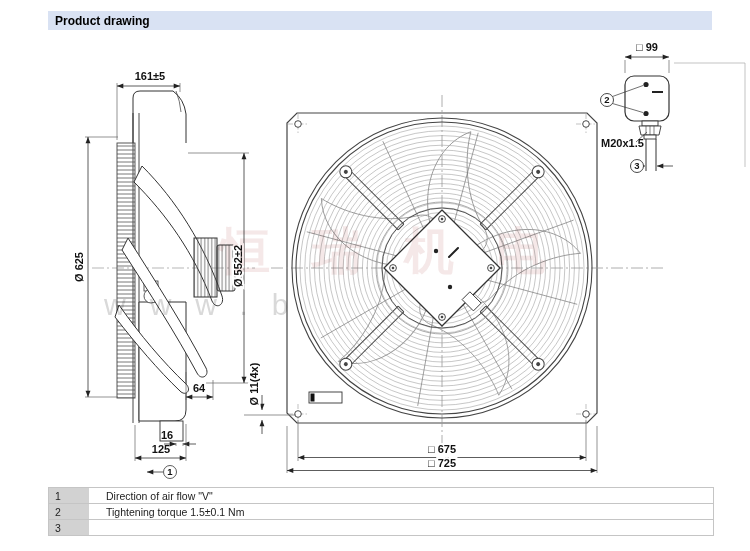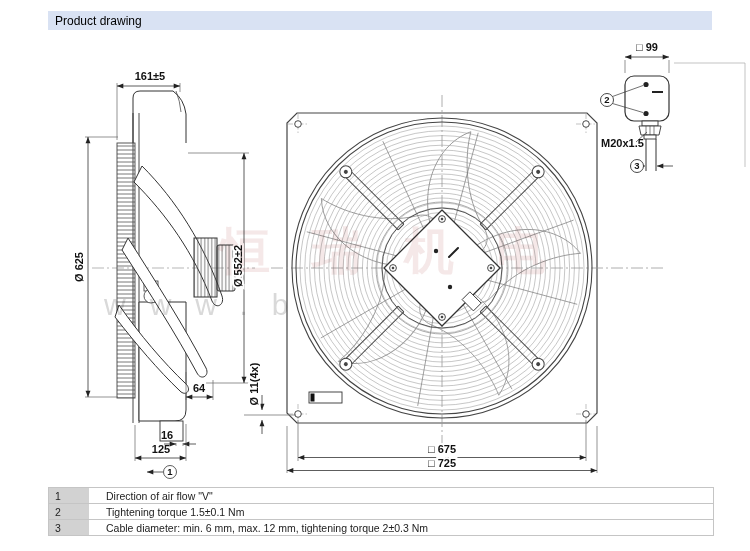--- a/index.html
+++ b/index.html
@@ -1,20 +1,20 @@
 <!DOCTYPE html>
 <html><head>
 <meta charset="utf-8">
 <style>
   html,body{margin:0;padding:0;background:#fff;}
   body{font-family:"Liberation Sans",sans-serif;color:#111;}
   .screen{position:relative;width:750px;height:551px;background:#fff;overflow:hidden;}
   .title-bar{position:absolute;left:48px;top:11px;width:664px;height:19px;background:#d9e2f3;
     display:flex;align-items:center;padding-left:7px;box-sizing:border-box;}
-  .title-bar span{font-size:12px;font-weight:normal;color:#000;}
+  .title-bar span{font-size:12px;font-weight:bold;color:#000;}
   .drawing-svg{position:absolute;left:0;top:0;z-index:1;}
   .wm{position:absolute;z-index:5;pointer-events:none;mix-blend-mode:multiply;white-space:nowrap;}
   .wm-cn{left:192px;top:218px;font-size:50px;font-weight:bold;letter-spacing:42px;color:#c98c8c;opacity:.20;margin-left:28px;}
   .wm-url{left:104px;top:288px;font-size:30px;letter-spacing:24px;color:#9a9a9a;opacity:.38;}
   .legend{position:absolute;left:48px;top:487px;width:664px;z-index:2;border:1px solid #c5c5c5;border-bottom:none;}
   .legend-row{display:flex;height:15px;border-bottom:1px solid #c5c5c5;background:#fff;align-items:center;}
   .legend-num{width:40px;align-self:stretch;background:#d2d2d2;font-size:10.5px;display:flex;align-items:center;
     padding-left:6px;box-sizing:border-box;color:#222;}
   .legend-text{font-size:10.5px;color:#222;padding-left:17px;}
   text{font-family:"Liberation Sans",sans-serif;}
@@ -286,17 +286,16 @@
     <div class="legend-row">
       <div class="legend-num">1</div>
       <div class="legend-text">Direction of air flow "V"</div>
     </div>
     <div class="legend-row">
       <div class="legend-num">2</div>
       <div class="legend-text">Tightening torque 1.5±0.1 Nm</div>
     </div>
     <div class="legend-row">
       <div class="legend-num">3</div>
-      <div class="legend-text">Cable diameter: min. 6 mm, max. 12 mm, tightening torque 2±0.3 Nm</div>
     </div>
   </div>
 
 </div>
 
 </body></html>

